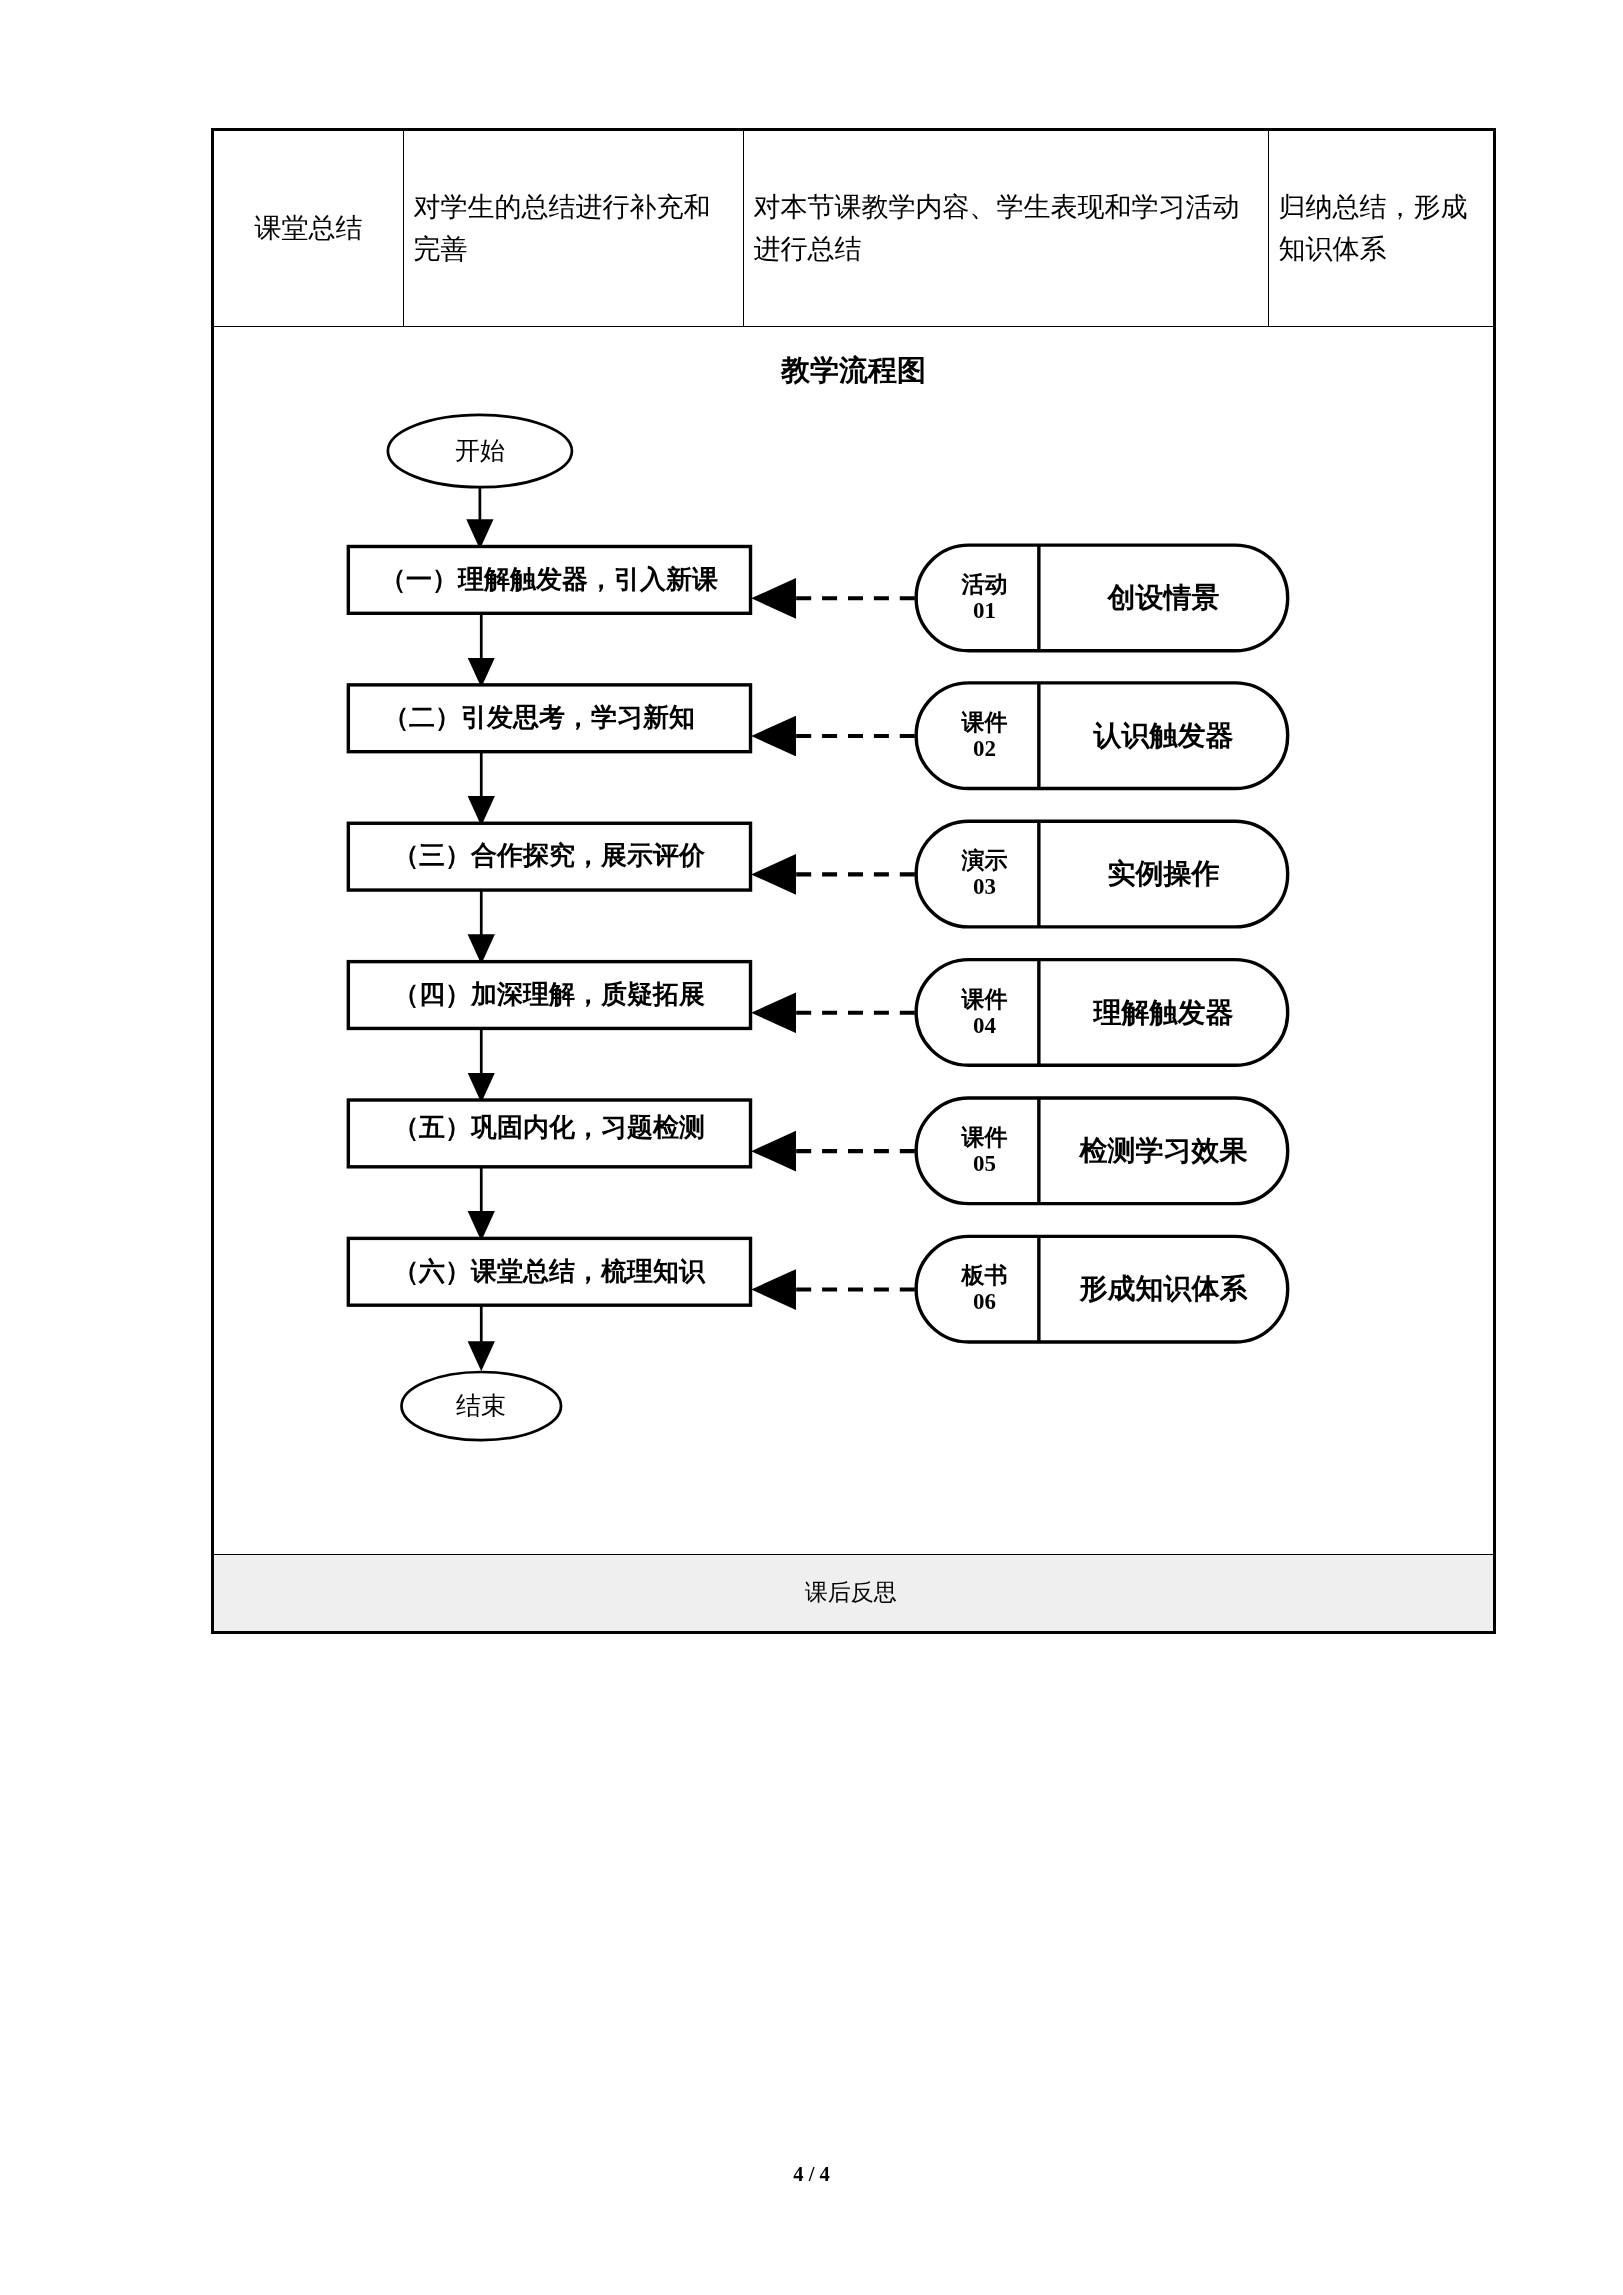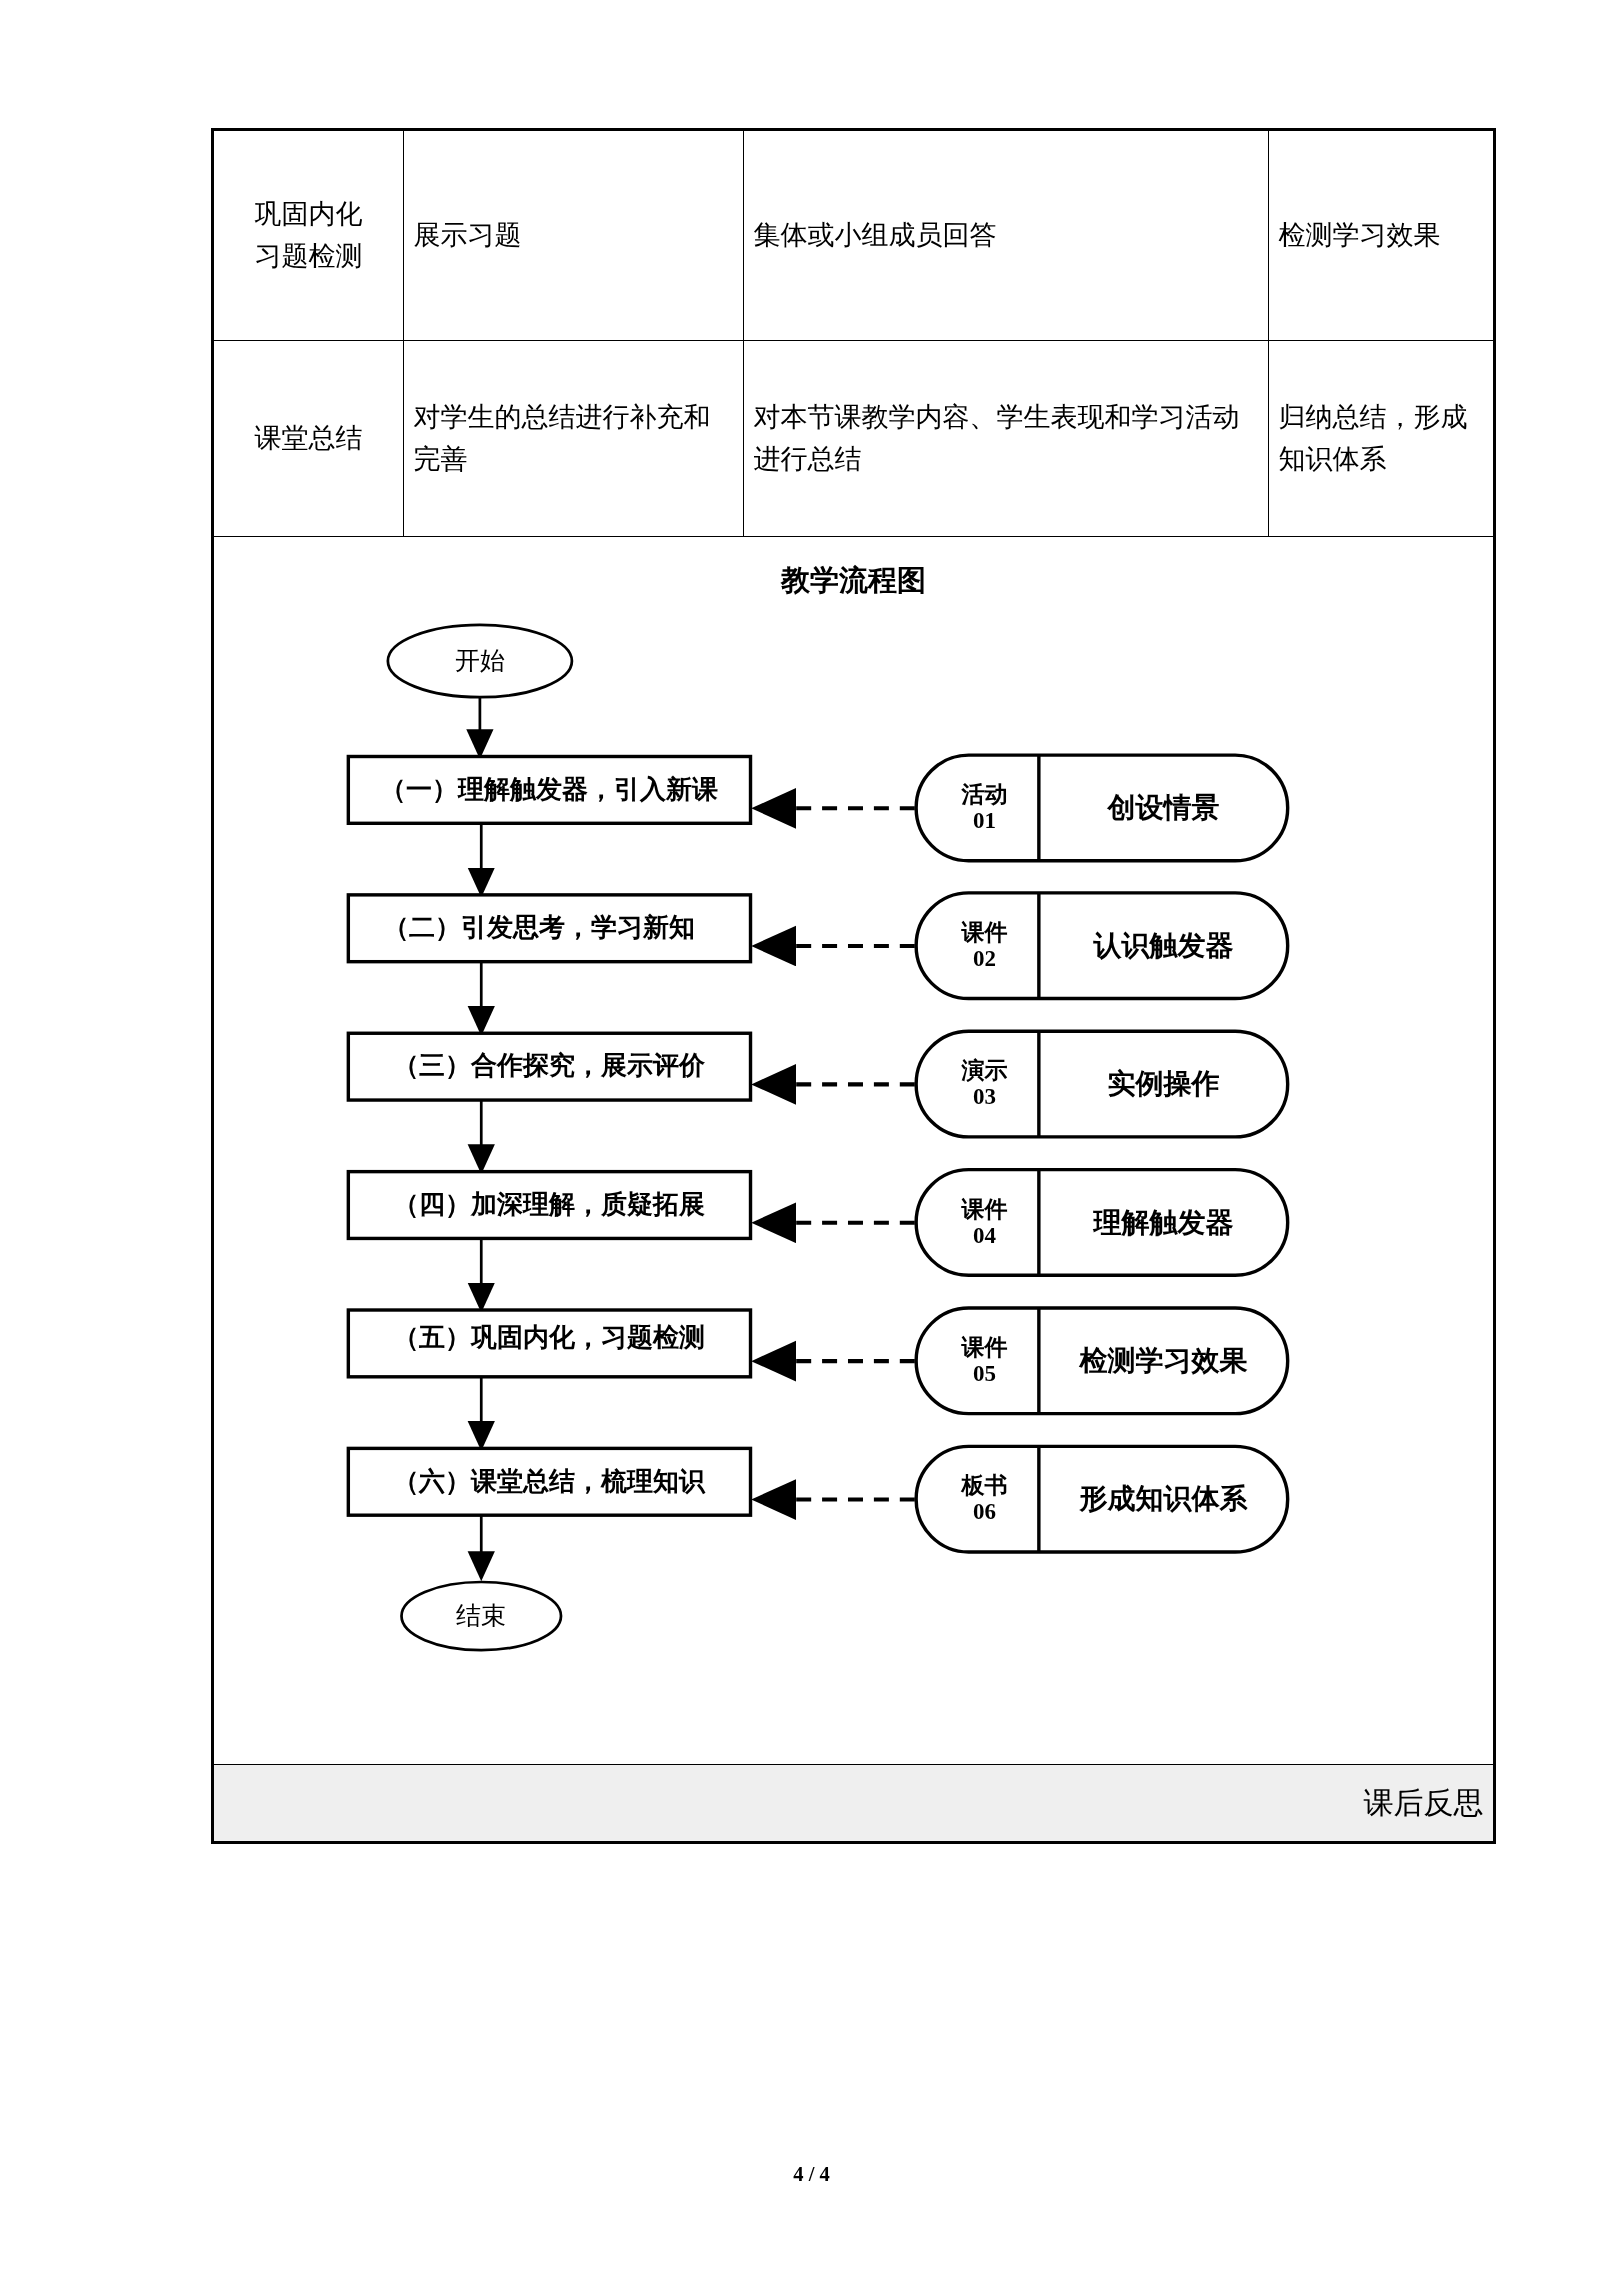--- a/index.html
+++ b/index.html
@@ -103,22 +103,22 @@
   }
   .badge-desc {
     font-size: 28px;
     font-weight: bold;
   }
 
   
   .footer-row td {
     background: #efefef;
     height: 65px;
-    font-size: 30px;
-    text-align: right;
+    font-size: 23px;
+    text-align: center;
     padding-left: 4px;
     vertical-align: middle;
   }
 
   
   .page-number {
     position: absolute;
     left: 0; right: 0;
     top: 2163px;
     text-align: center;
@@ -128,29 +128,20 @@
   }
 </style>
 </head>
 <body>
 
 <div class="page">
 
   <table class="doc-table">
     <tbody>
 
-      <tr class="row-tall">
-        <td class="col-1 cell-center">
-          <div>巩固内化</div>
-          <div>习题检测</div>
-        </td>
-        <td class="col-2 cell-left">展示习题</td>
-        <td class="col-3 cell-left">集体或小组成员回答</td>
-        <td class="col-4 cell-left">检测学习效果</td>
-      </tr>
 
       <tr class="row-tall2">
         <td class="col-1 cell-center">课堂总结</td>
         <td class="col-2 cell-left">对学生的总结进行补充和完善</td>
         <td class="col-3 cell-left">对本节课教学内容、学生表现和学习活动进行总结</td>
         <td class="col-4 cell-left">归纳总结，形成知识体系</td>
       </tr>
 
       <tr>
         <td class="flow-cell" colspan="4">

